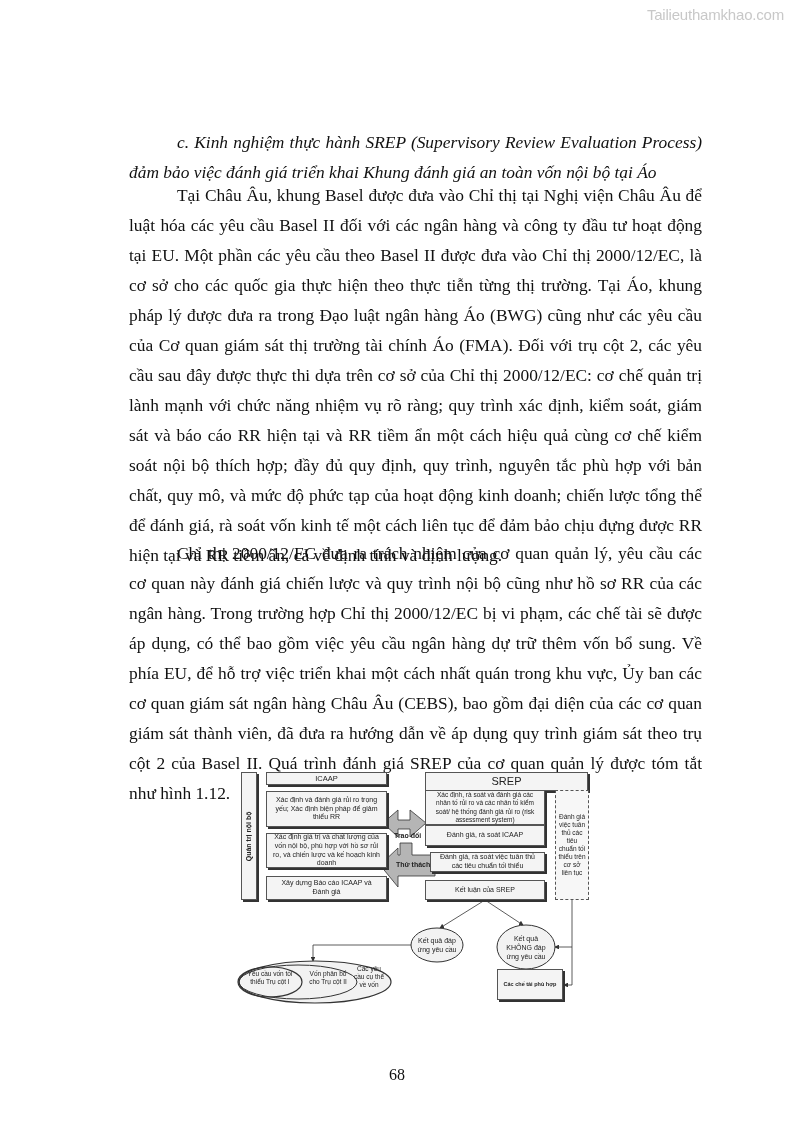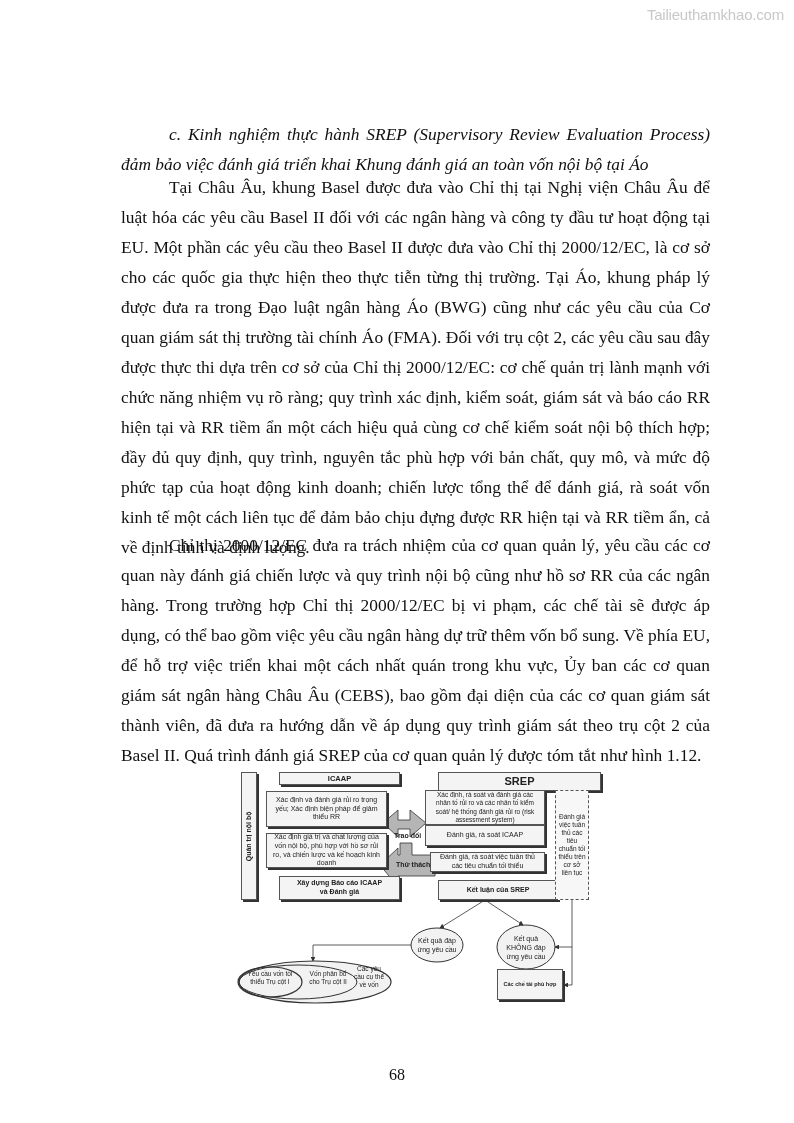--- a/index.html
+++ b/index.html
@@ -9,37 +9,37 @@
   }
   .watermark {
     position: absolute; right: 10px; top: 6px;
     font-family: "Liberation Sans", sans-serif; font-size: 15px; color: #c8c8c8;
     letter-spacing: -0.2px;
   }
   .text-block {
     position: absolute; left: 113px; width: 605px;
     font-size: 17.4px; line-height: 30px; text-align: justify;
   }
-  .text-block p { margin: 8px; text-indent: 48px; }
+  .text-block p { margin: 16px; text-indent: 48px; }
   .heading { top: 111px; font-style: italic; }
   .para1 { top: 164px; }
   .para2 { top: 522px; }
   .page-number {
     position: absolute; left: 0; width: 794px; top: 1066px; text-align: center; font-size: 16px;
   }
   .diagram {
     position: absolute; left: 230px; top: 765px; width: 370px; height: 245px;
     font-family: "Liberation Sans", sans-serif; font-size: 7px; color: #222;
   }
   .box {
     position: absolute; box-sizing: border-box; background: #f4f4f4;
     border: 1px solid #555; box-shadow: 2px 2px 0 #333;
     display: flex; align-items: center; justify-content: center; text-align: center; line-height: 1.25;
   }
-  .box.bold { font-weight: bold; margin-left: 13px; }
+  .box.bold { font-weight: normal; }
   .box.dashed { border: 1.5px dashed #555; box-shadow: none; background: #f7f7f7; }
   .vlabel {
     transform: rotate(-90deg); white-space: nowrap; font-weight: bold; font-size: 7px;
   }
   svg.lines { position: absolute; left: 0; top: 0; }
   .ell-text {
     position: absolute; text-align: center; line-height: 1.25; font-size: 7px;
   }
   .arrow-label { position: absolute; font-weight: bold; font-size: 7px; white-space: nowrap; }
 </style>

